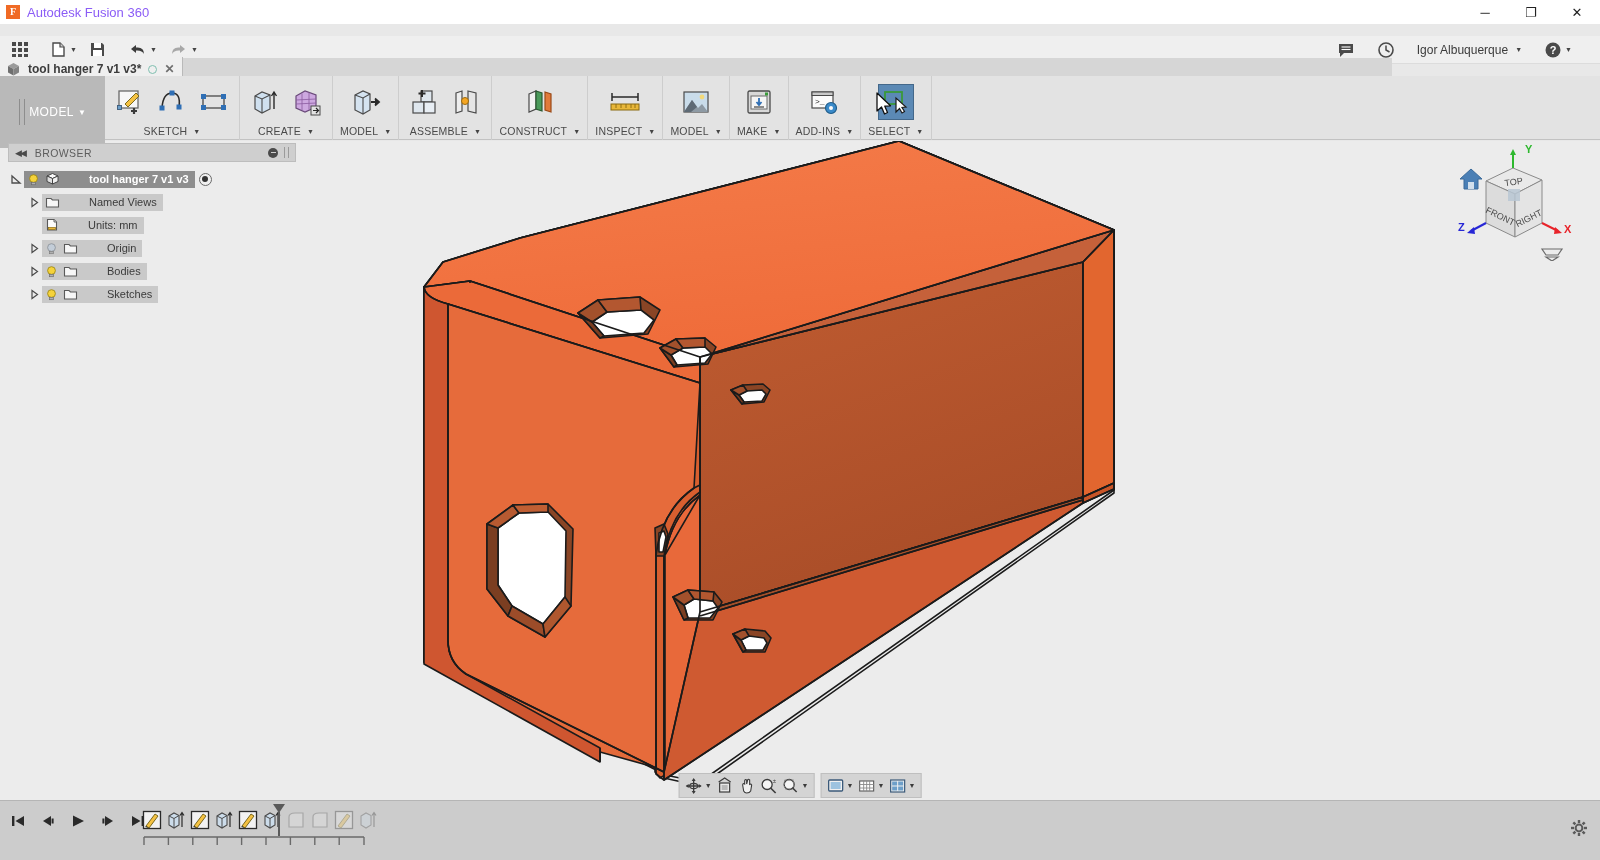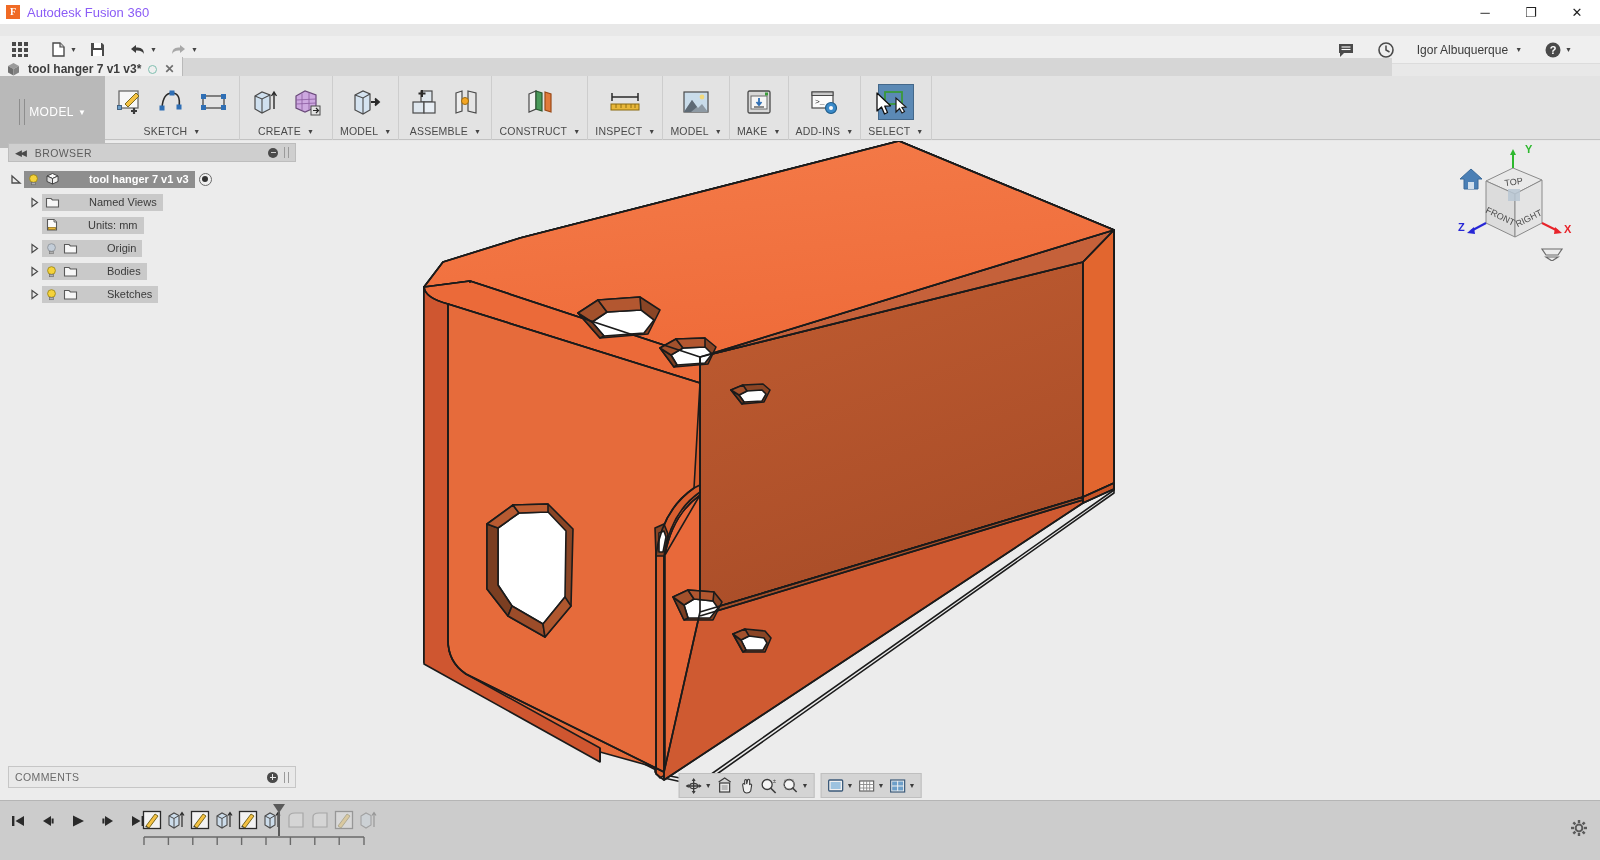--- a/index.html
+++ b/index.html
@@ -892,27 +892,20 @@
           </svg>
           <svg width="15" height="13" viewBox="0 0 15 13">
             <path d="M 1.5,2.5 L 6,2.5 L 7.5,4 L 13.5,4 L 13.5,11 L 1.5,11 Z" fill="#f7f7f7" stroke="#5a5a5a" stroke-width="1.1"></path>
           </svg>
           <span class="tlabel">Sketches</span>
         </span>
       </div>
     </div>
   </div>
 
-  <div class="comments">
-    <span class="comments-title">COMMENTS</span>
-    <span class="comments-right">
-      <span class="plus-circle"></span>
-      <span class="bh-grip"></span>
-    </span>
-  </div>
 
   <div class="timeline">
     <div class="tl-playback">
       <span class="tl-pb">
         <svg width="18" height="16" viewBox="0 0 18 16">
             <rect x="3" y="3" width="2.4" height="10" fill="#2a2a2a"></rect>
             <path d="M 15,3 L 15,13 L 6.5,8 Z" fill="#2a2a2a"></path>
           </svg>
       </span>
       <span class="tl-pb">

